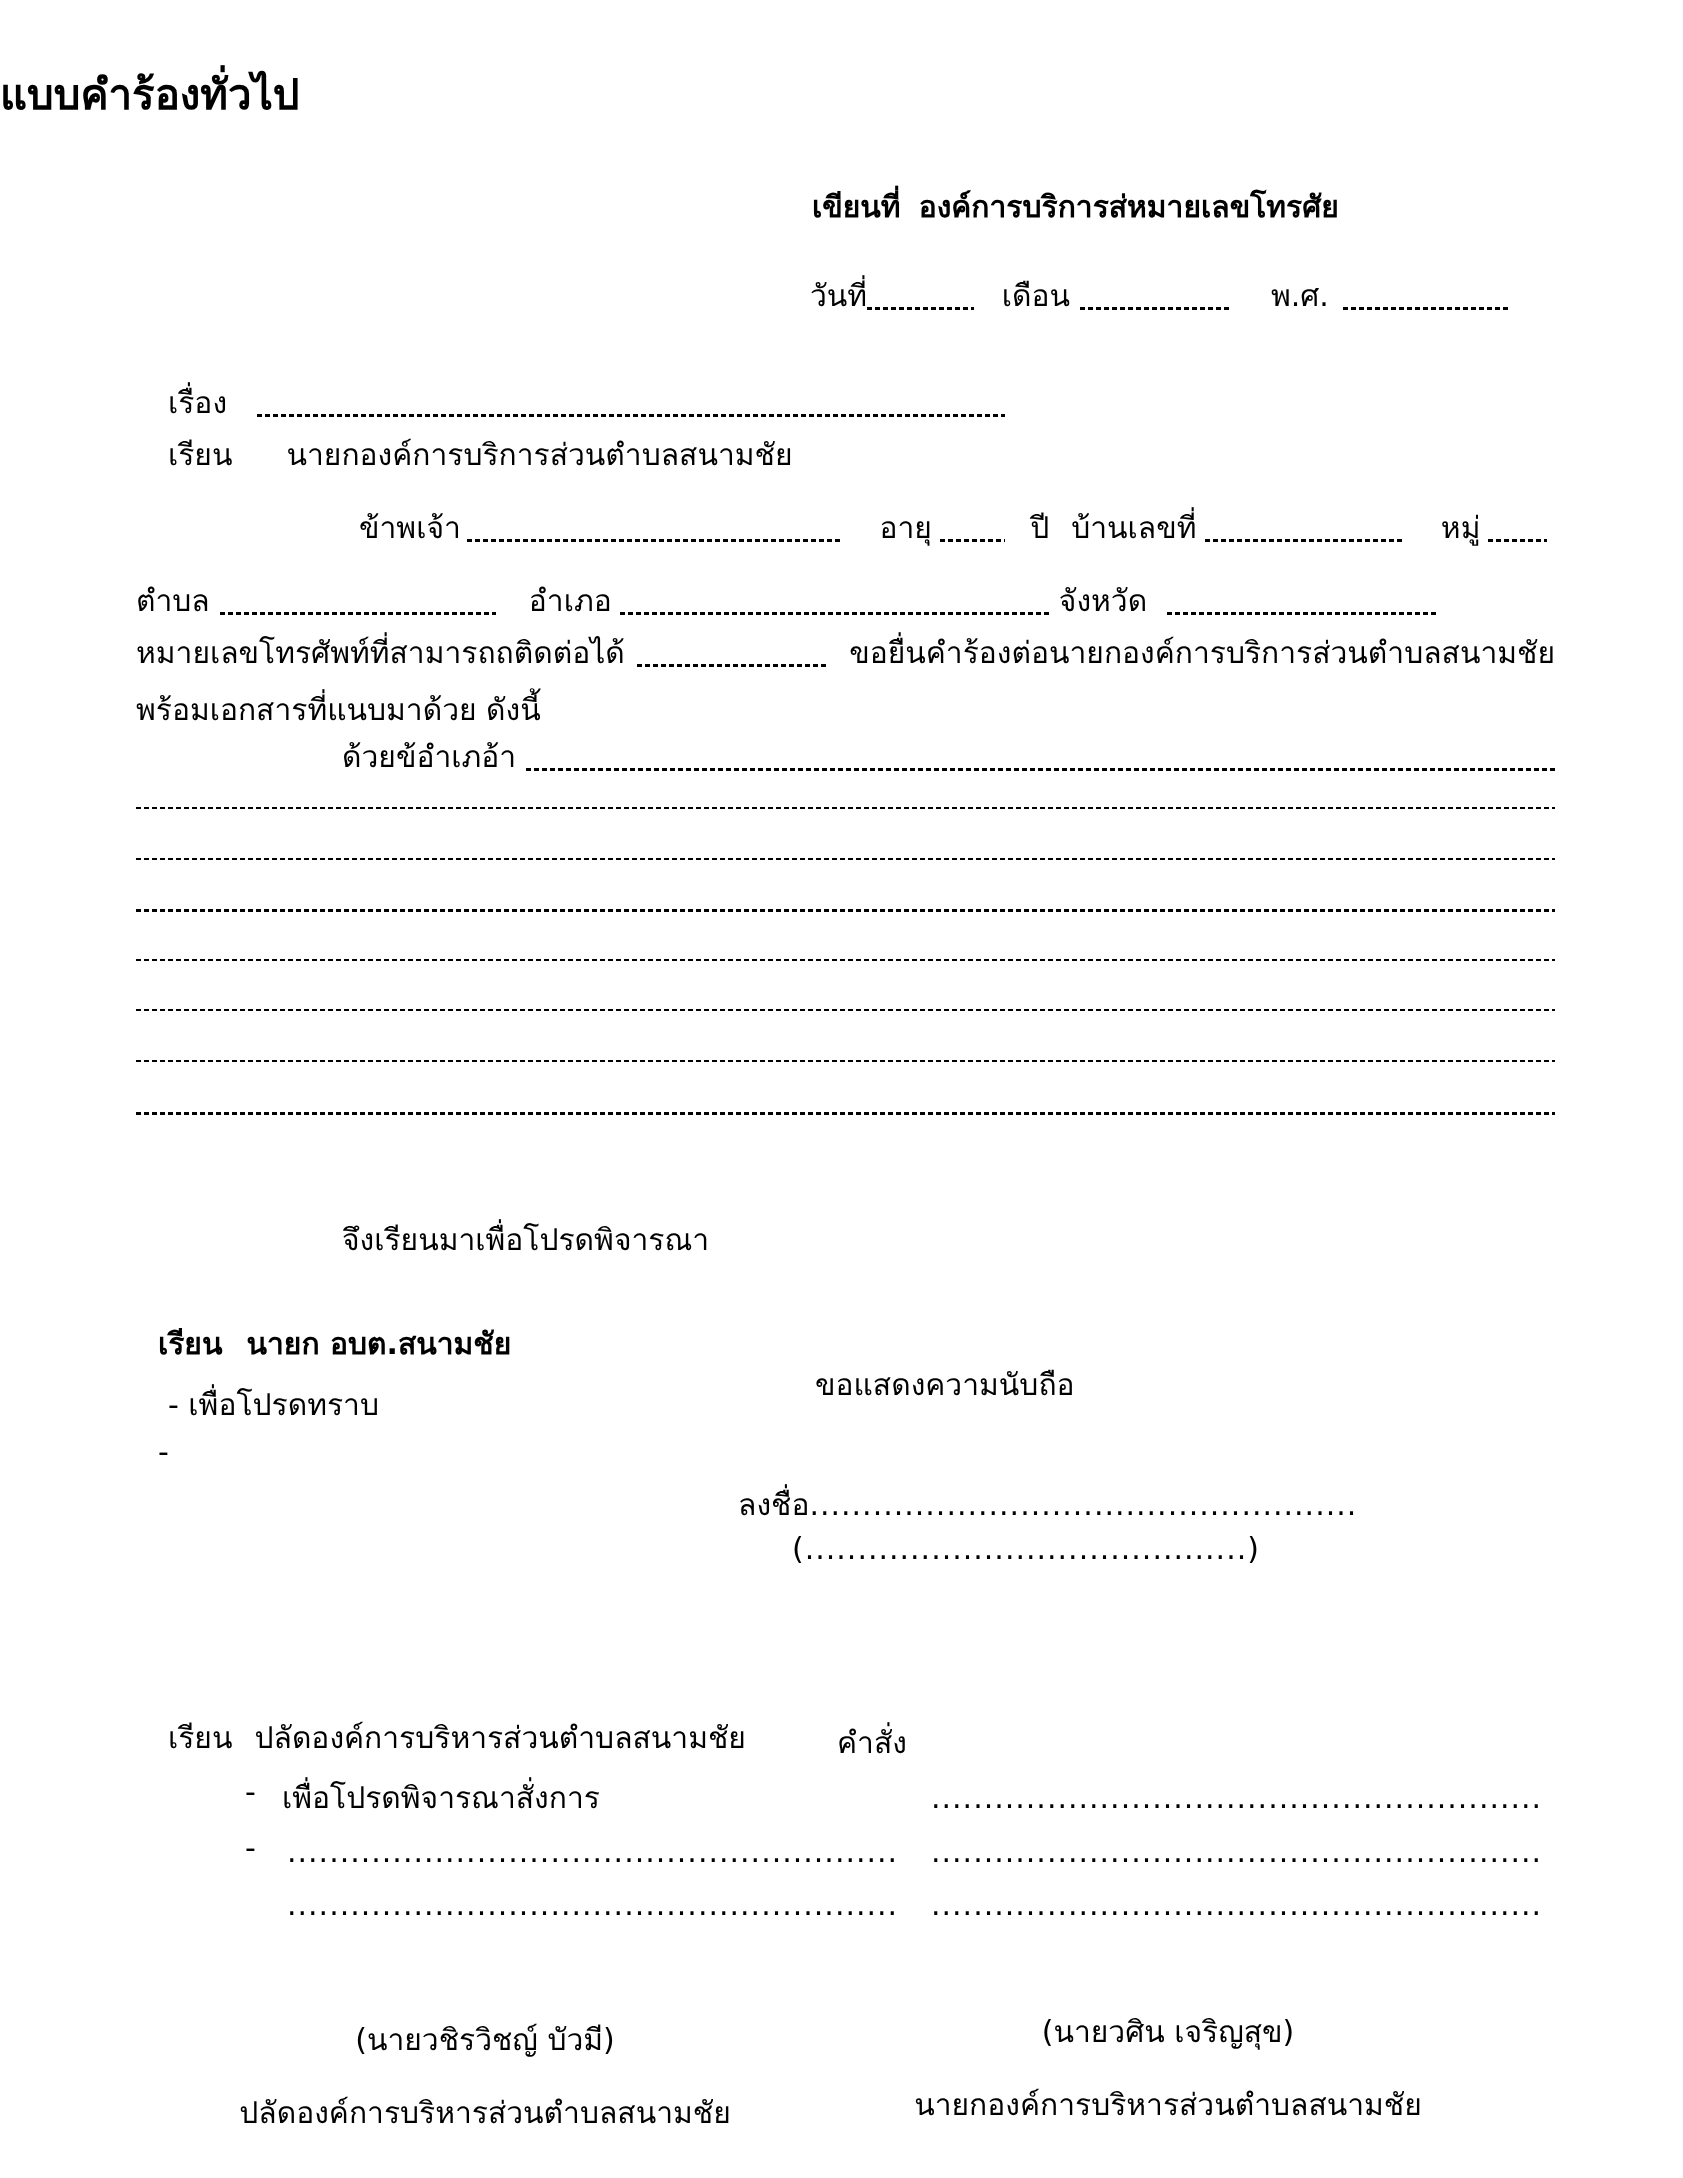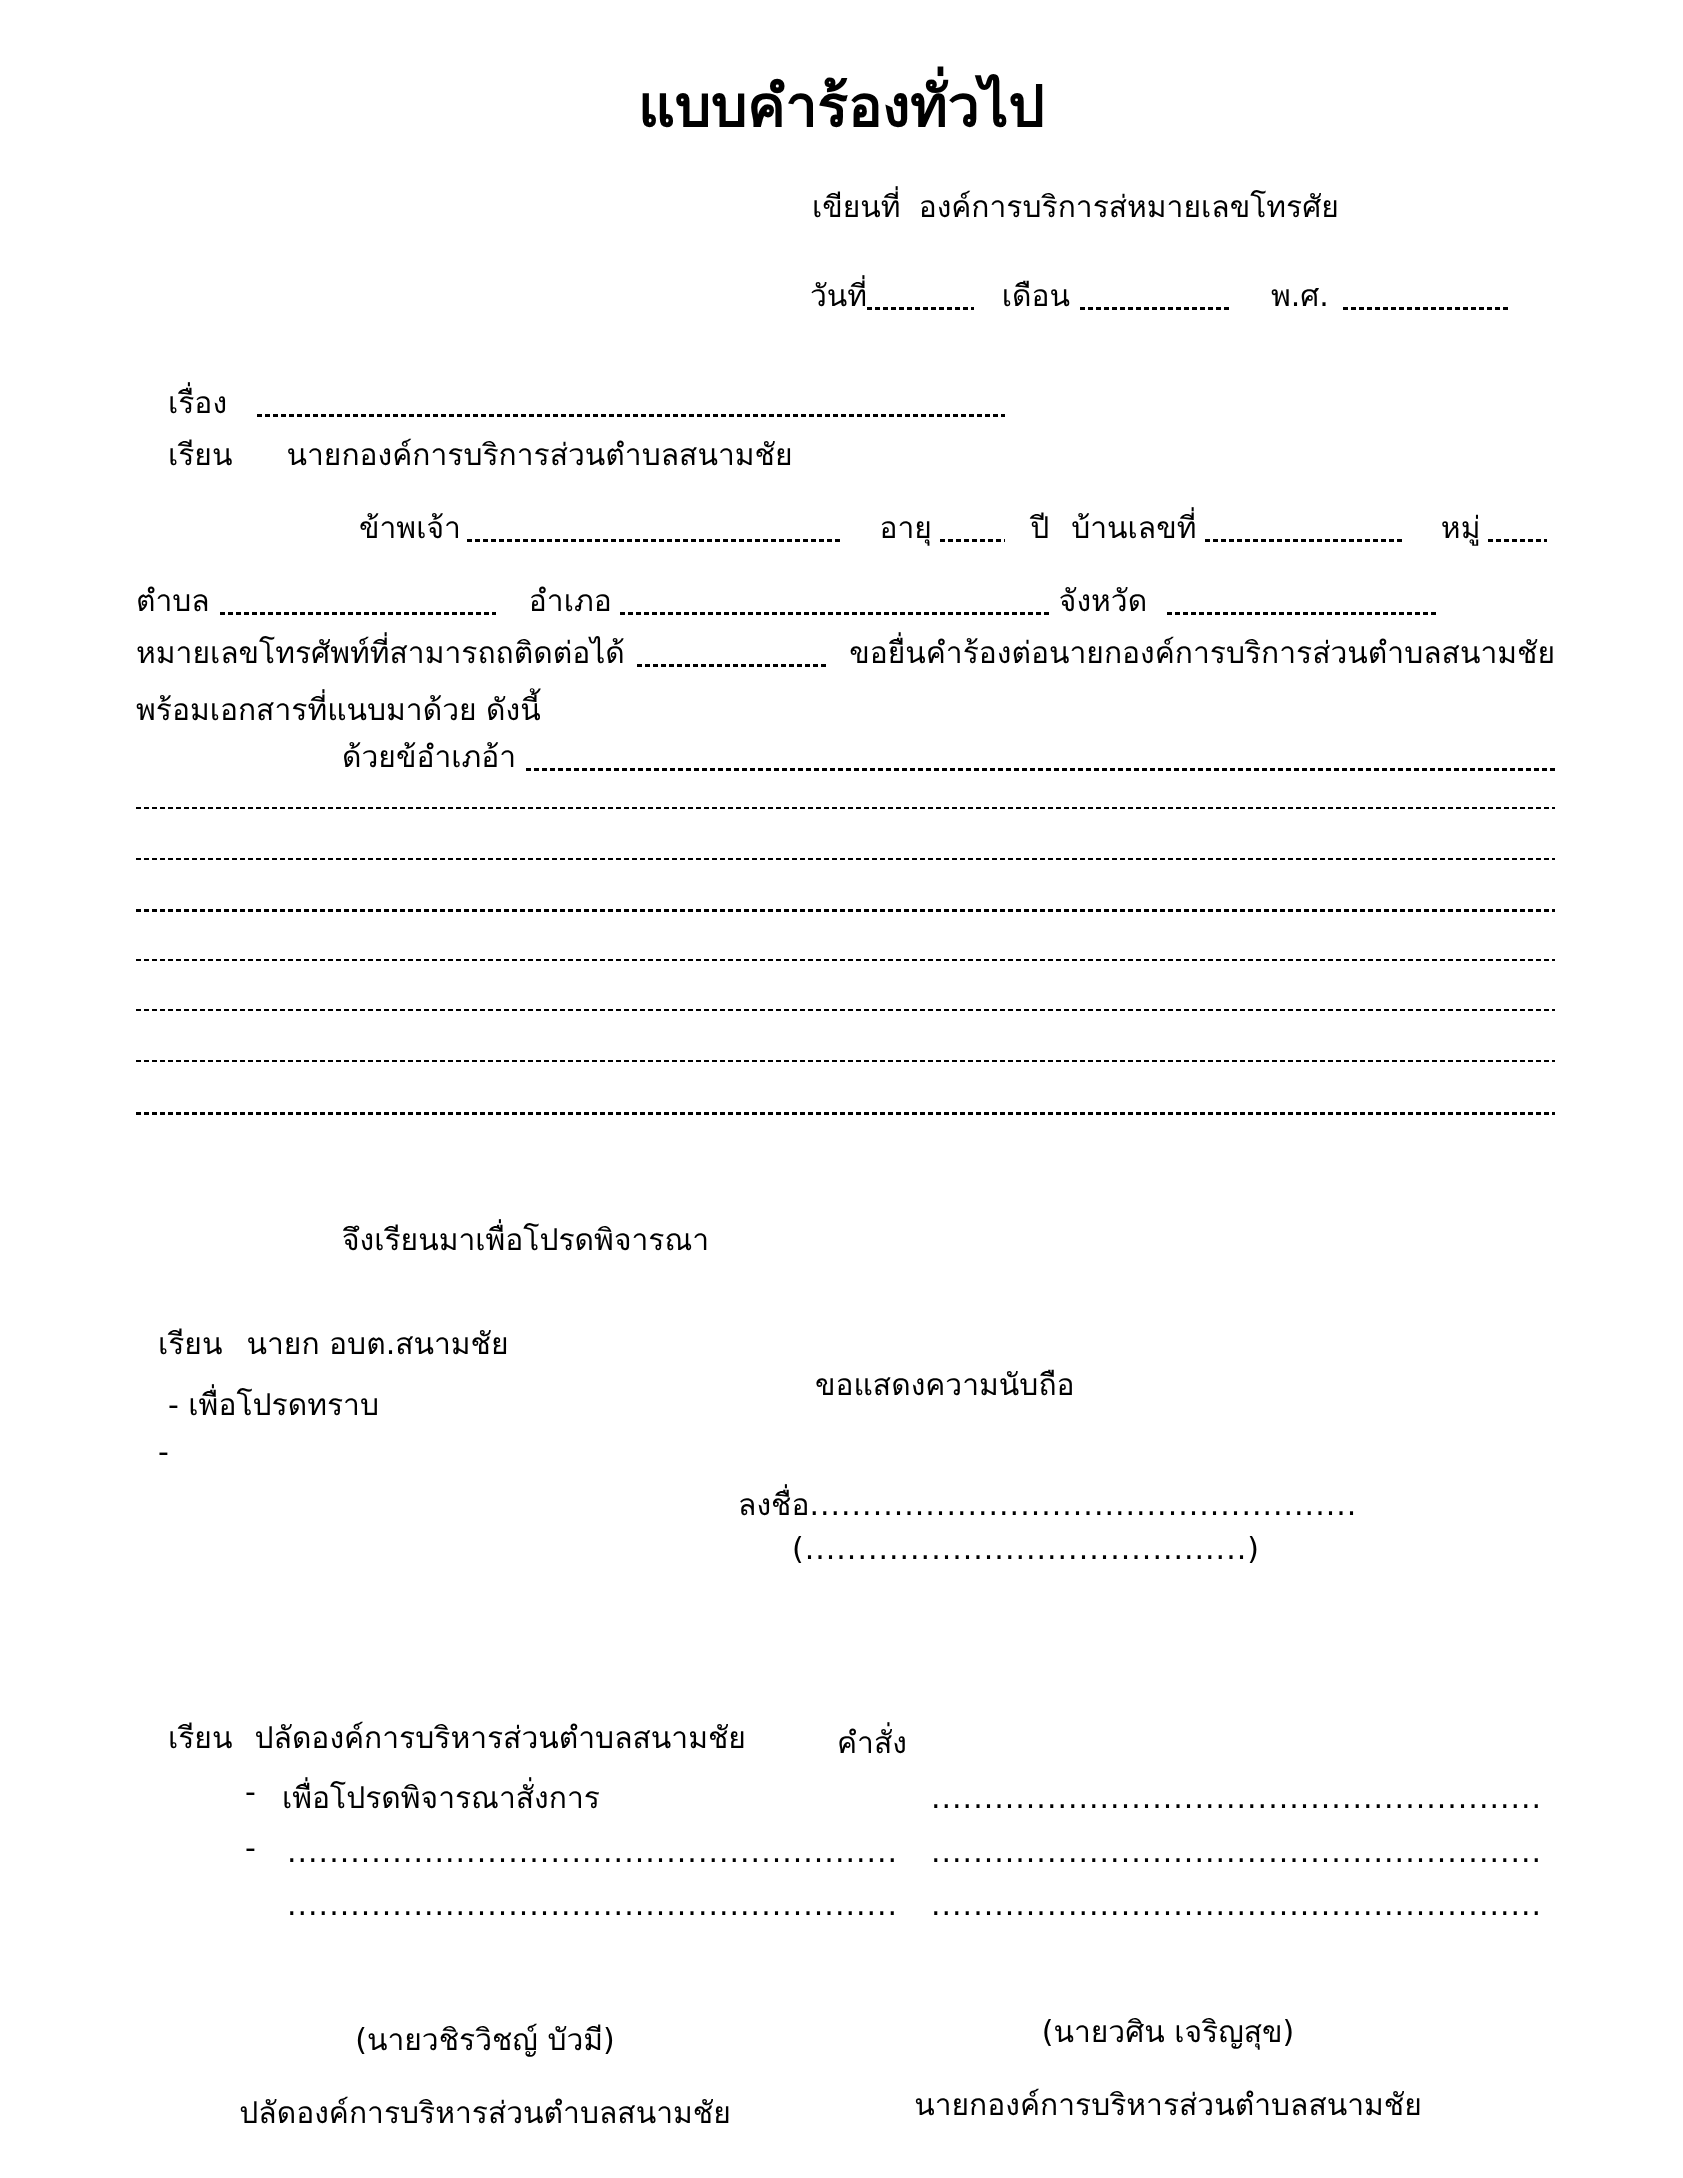--- a/index.html
+++ b/index.html
@@ -9,22 +9,22 @@
     margin:0 auto;
     background:#ffffff;
     color:#000;
     font-family:"DejaVu Sans","Liberation Sans",sans-serif;
     font-size:30px;
     overflow:hidden;
   }
   .abs{position:absolute;white-space:nowrap;}
   .row{position:absolute;display:flex;align-items:flex-end;}
   .row > span{white-space:nowrap;line-height:1.25;}
-  .b{font-weight:normal;}
-  .title{width:100%;text-align:center;font-size:57px;font-weight:bold;}
+  .b{font-weight:bold;}
+  .title{width:100%;text-align:left;font-size:42px;font-weight:bold;}
   .blank{
     height:3px;align-self:flex-end;margin-bottom:5px;
     background-image:repeating-linear-gradient(90deg,#000 0,#000 5px,transparent 5px,transparent 8px);
   }
   .rule{
     position:absolute;left:136px;width:1419px;
     background-image:repeating-linear-gradient(90deg,#000 0,#000 5px,transparent 5px,transparent 8px);
   }
   .dots{letter-spacing:1px;}
   .sigblock{position:absolute;width:574px;text-align:center;}

